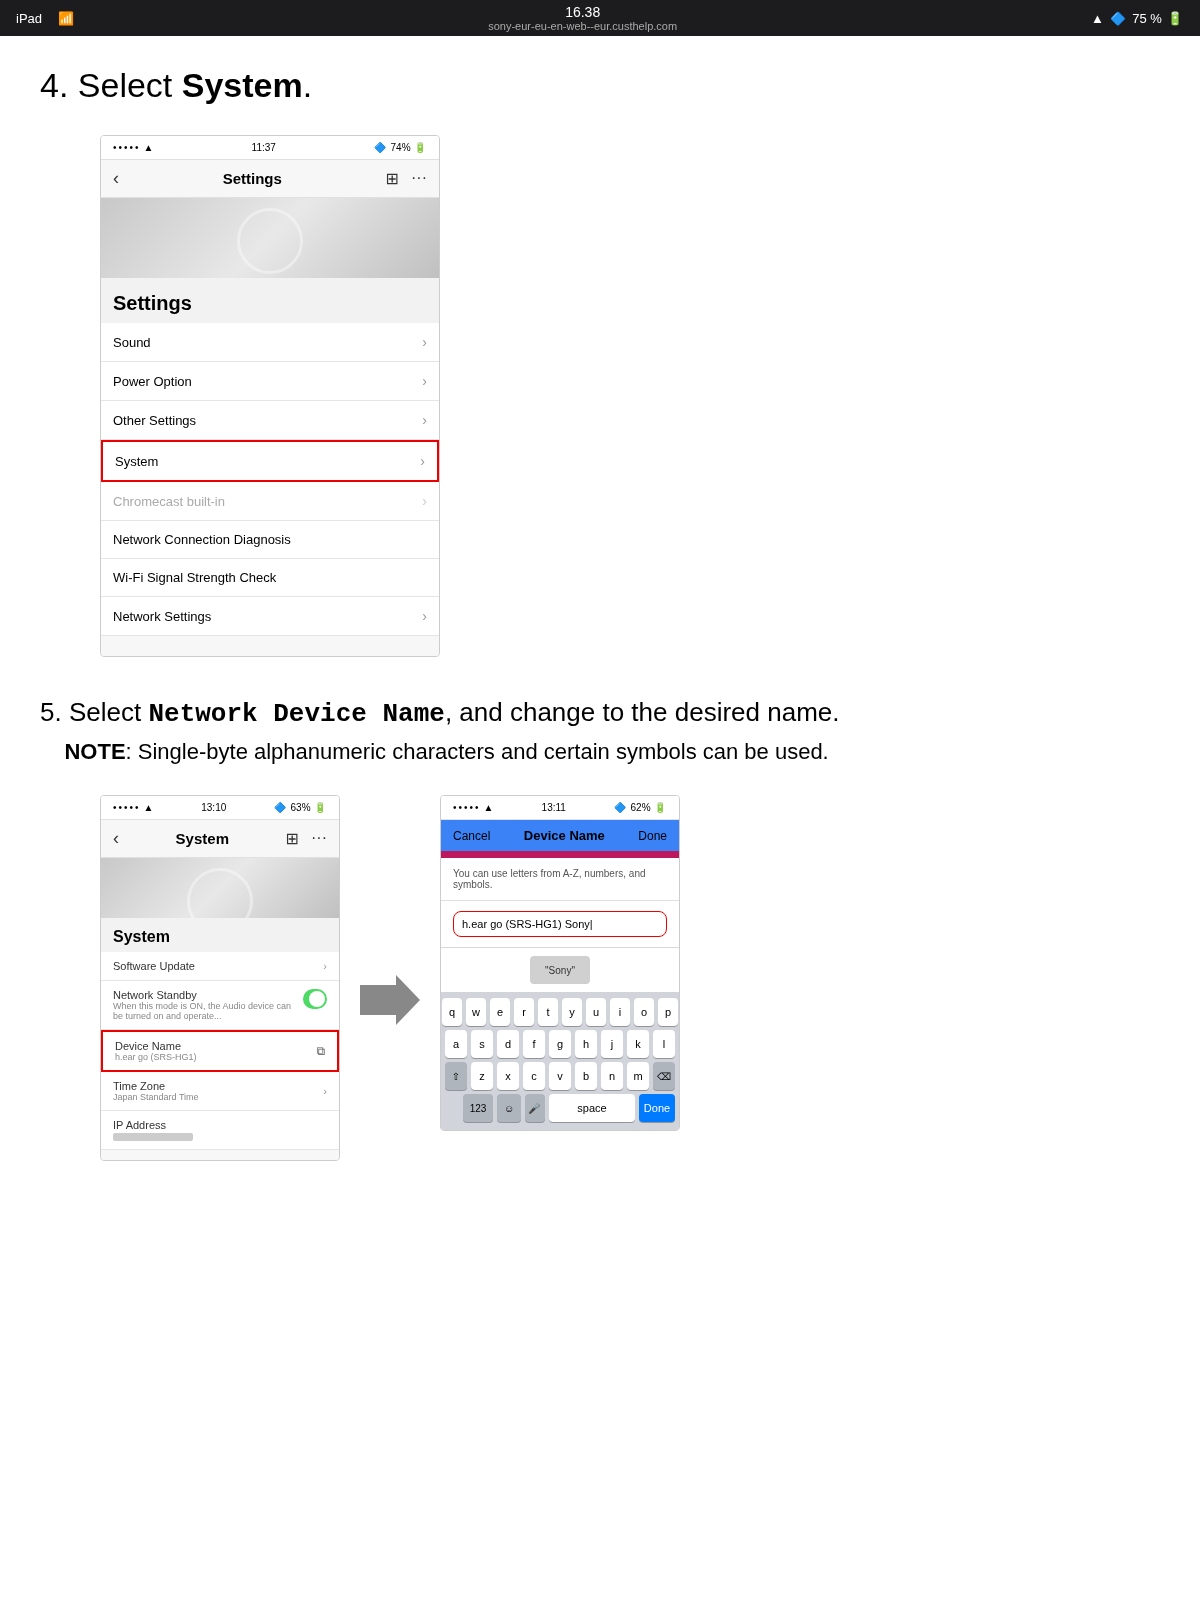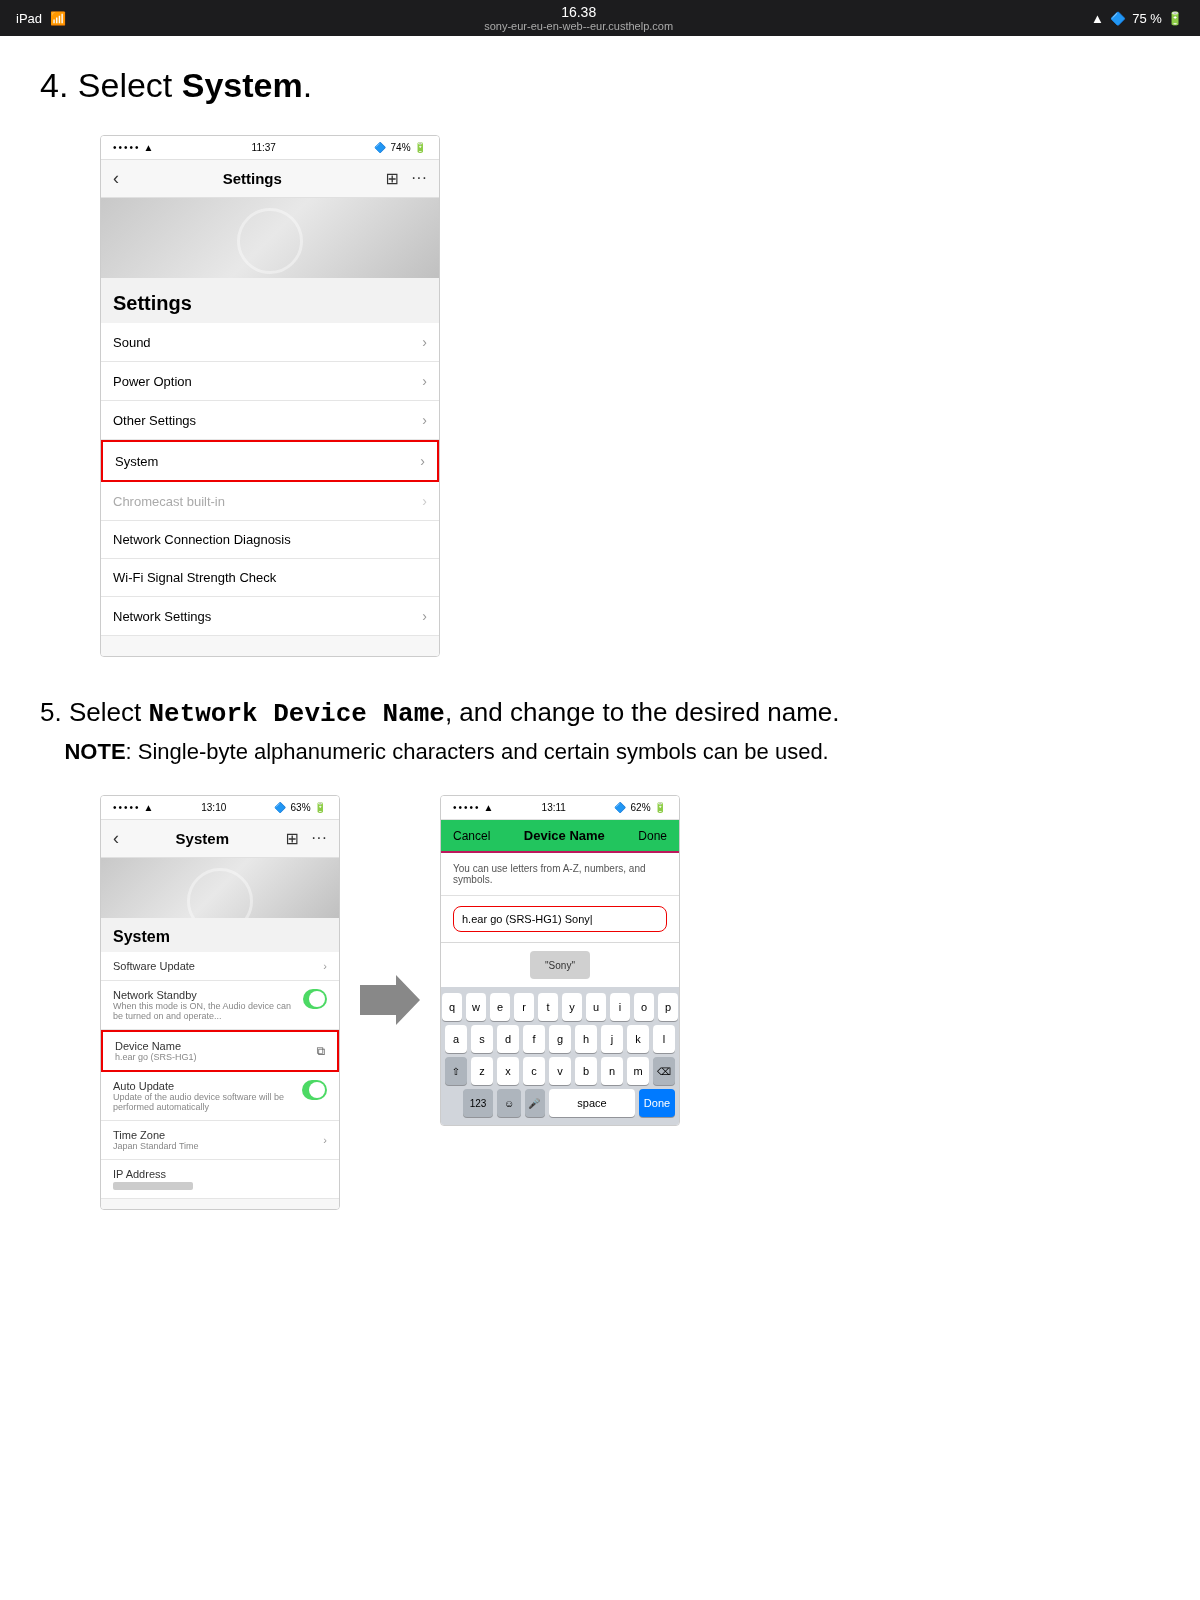--- a/index.html
+++ b/index.html
@@ -15,21 +15,21 @@
     .status-bar {
       background: #1c1c1e;
       color: #fff;
       display: flex;
       justify-content: space-between;
       align-items: center;
       padding: 0 16px;
       height: 36px;
       font-size: 13px;
     }
-    .status-left { display: flex; align-items: center; gap: 8px; text-align: center; }
+    .status-left { display: flex; align-items: center; gap: 16px; text-align: center; }
     .status-center { font-size: 14px; font-weight: 500; text-align: center; flex: 1; }
     .status-right { display: flex; align-items: center; gap: 6px; }
 
     
     .main-content {
       padding: 30px 40px;
     }
 
     
     .step-heading {
@@ -207,22 +207,22 @@
       border: 1px solid #ccc;
       border-radius: 4px;
       overflow: hidden;
       background: #fff;
     }
     .dn-nav {
       display: flex;
       justify-content: space-between;
       align-items: center;
       padding: 8px 12px;
-      border-bottom: 2px solid #be185d;
-      background: #22c55e;
+      border-bottom: 7px solid #be185d;
+      background: #3b82f6;
       font-size: 12px;
     }
     .dn-nav-title { font-size: 13px; font-weight: 600; }
 
     .dn-hint {
       padding: 10px 12px;
       font-size: 10px;
       color: #555;
       border-bottom: 1px solid #e0e0e0;
     }
@@ -444,29 +444,20 @@
         </div>
 
         <div class="system-item system-item-highlight">
           <div>
             <div class="system-item-label">Device Name</div>
             <div class="system-item-sub">h.ear go (SRS-HG1)</div>
           </div>
           <span style="font-size:12px;color:#555;">⧉</span>
         </div>
 
-        <div class="system-item" style="display:flex;flex-direction:column;align-items:flex-start;">
-          <div style="display:flex;justify-content:space-between;width:100%;align-items:flex-start;">
-            <div>
-              <div class="system-item-label">Auto Update</div>
-              <div class="system-item-sub">Update of the audio device software will be performed automatically</div>
-            </div>
-            <div class="toggle"></div>
-          </div>
-        </div>
 
         <div class="system-item">
           <div>
             <div class="system-item-label">Time Zone</div>
             <div class="system-item-sub">Japan Standard Time</div>
           </div>
           <span class="chevron">›</span>
         </div>
 
         <div class="system-item">

